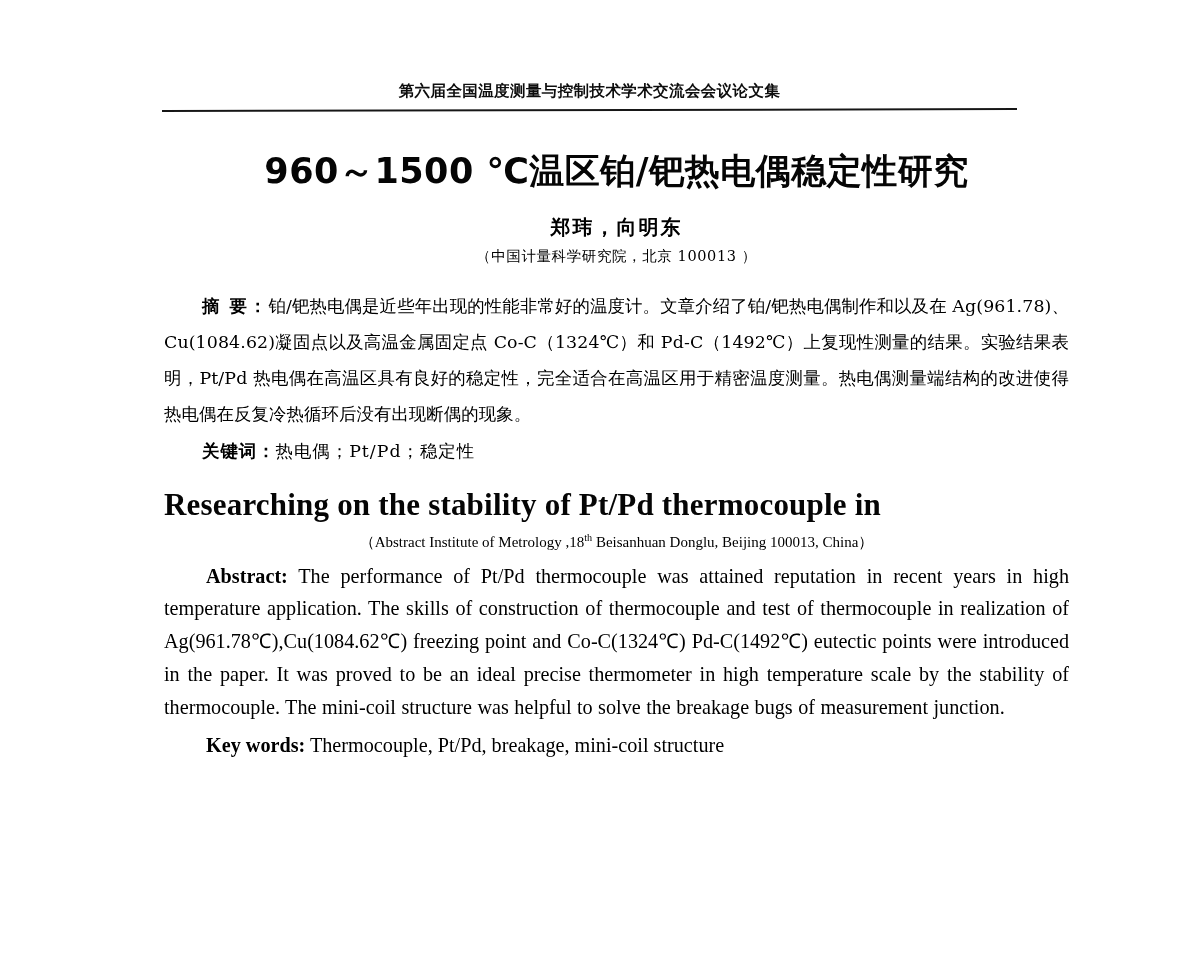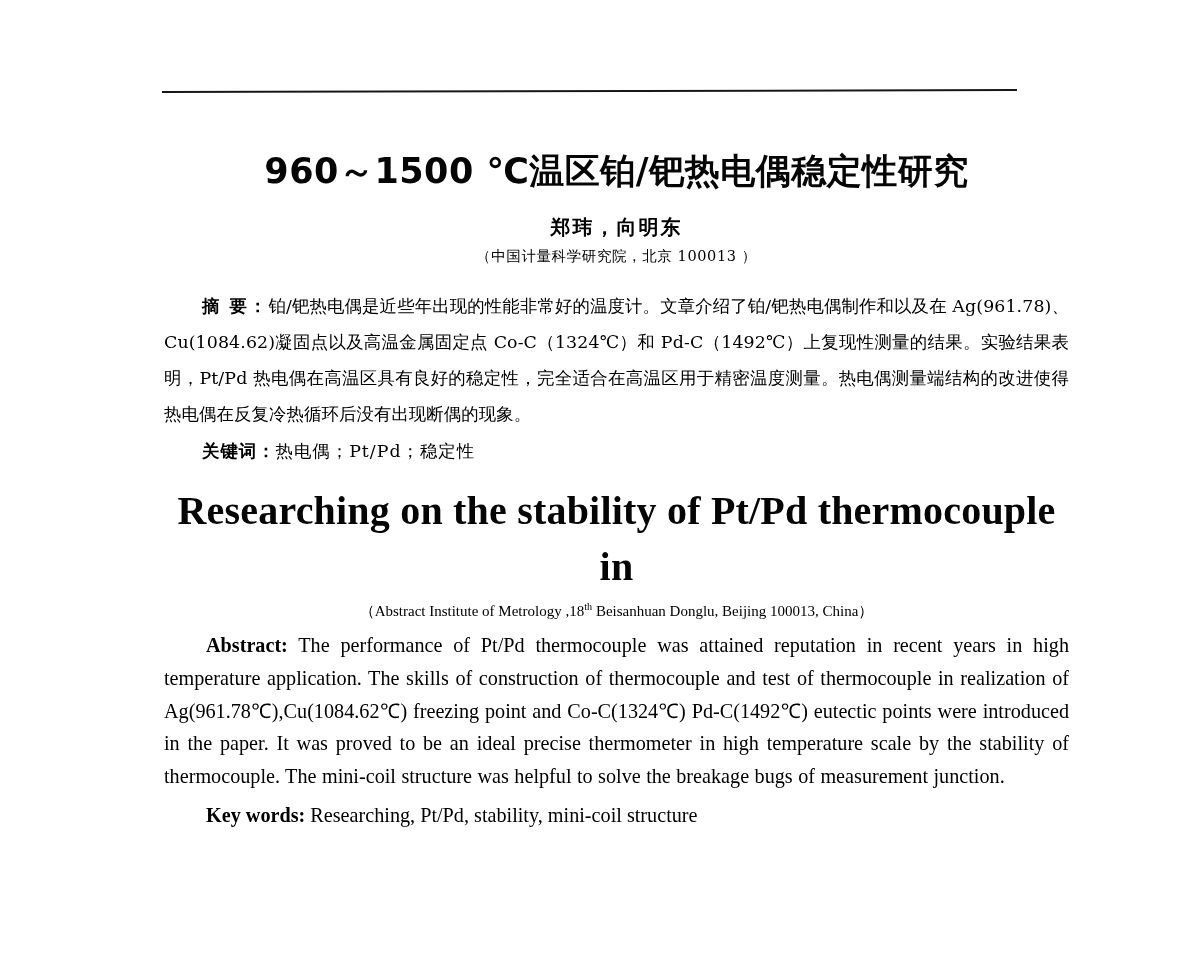--- a/index.html
+++ b/index.html
@@ -104,23 +104,22 @@
     text-indent: 38px;
     margin: 2px 0 14px 0;
     letter-spacing: 1px;
   }
   .cn-keywords .lead {
     font-weight: 700;
   }
 
   
   .en-title {
-    text-align: center;
-    font-family: "Liberation Serif", serif;
-    font-size: 40px;
+    font-family: "Liberation Serif", serif;
+    font-size: 31px;
     line-height: 1.42;
     margin: 10px 0 6px 0;
     letter-spacing: 0.2px;
     color: #0a0a0a;
   }
 
   
   .en-authors {
     text-align: center;
     font-family: "Liberation Serif", serif;
@@ -163,20 +162,21 @@
 
   
   .page { filter: contrast(1.04); }
 </style>
 </head>
 <body>
 
 <div class="page">
 
   <div class="header-zone">
+    <div class="running-head">第六届全国温度测量与控制技术学术交流会会议论文集</div>
     <div class="header-rule"></div>
   </div>
 
   <div class="column">
 
     <h1 class="cn-title">960～1500 ℃温区铂/钯热电偶稳定性研究</h1>
 
     <div class="cn-authors">郑玮，向明东</div>
 
     <div class="cn-affil">（中国计量科学研究院，北京 100013 ）</div>
@@ -196,17 +196,17 @@
 
     <div class="en-affil">
       <span>（Abstract Institute of Metrology ,18</span><sup>th</sup><span> Beisanhuan Donglu, Beijing 100013, China）</span>
     </div>
 
     <p class="en-abstract">
       <span class="lead">Abstract:</span><span> The performance of Pt/Pd thermocouple was attained reputation in recent years in high temperature application. The skills of construction of thermocouple and test of thermocouple in realization of Ag(961.78℃),Cu(1084.62℃) freezing point and Co-C(1324℃) Pd-C(1492℃) eutectic points were introduced in the paper. It was proved to be an ideal precise thermometer in high temperature scale by the stability of thermocouple. The mini-coil structure was helpful to solve the breakage bugs of measurement junction.</span>
     </p>
 
     <p class="en-keywords">
-      <span class="lead">Key words:</span><span> Researching, Pt/Pd, stability, mini-coil structure</span>
+      <span class="lead">Key words:</span><span> Thermocouple, Pt/Pd, breakage, mini-coil structure</span>
     </p>
 
   </div>
 </div>
 
 </body></html>

